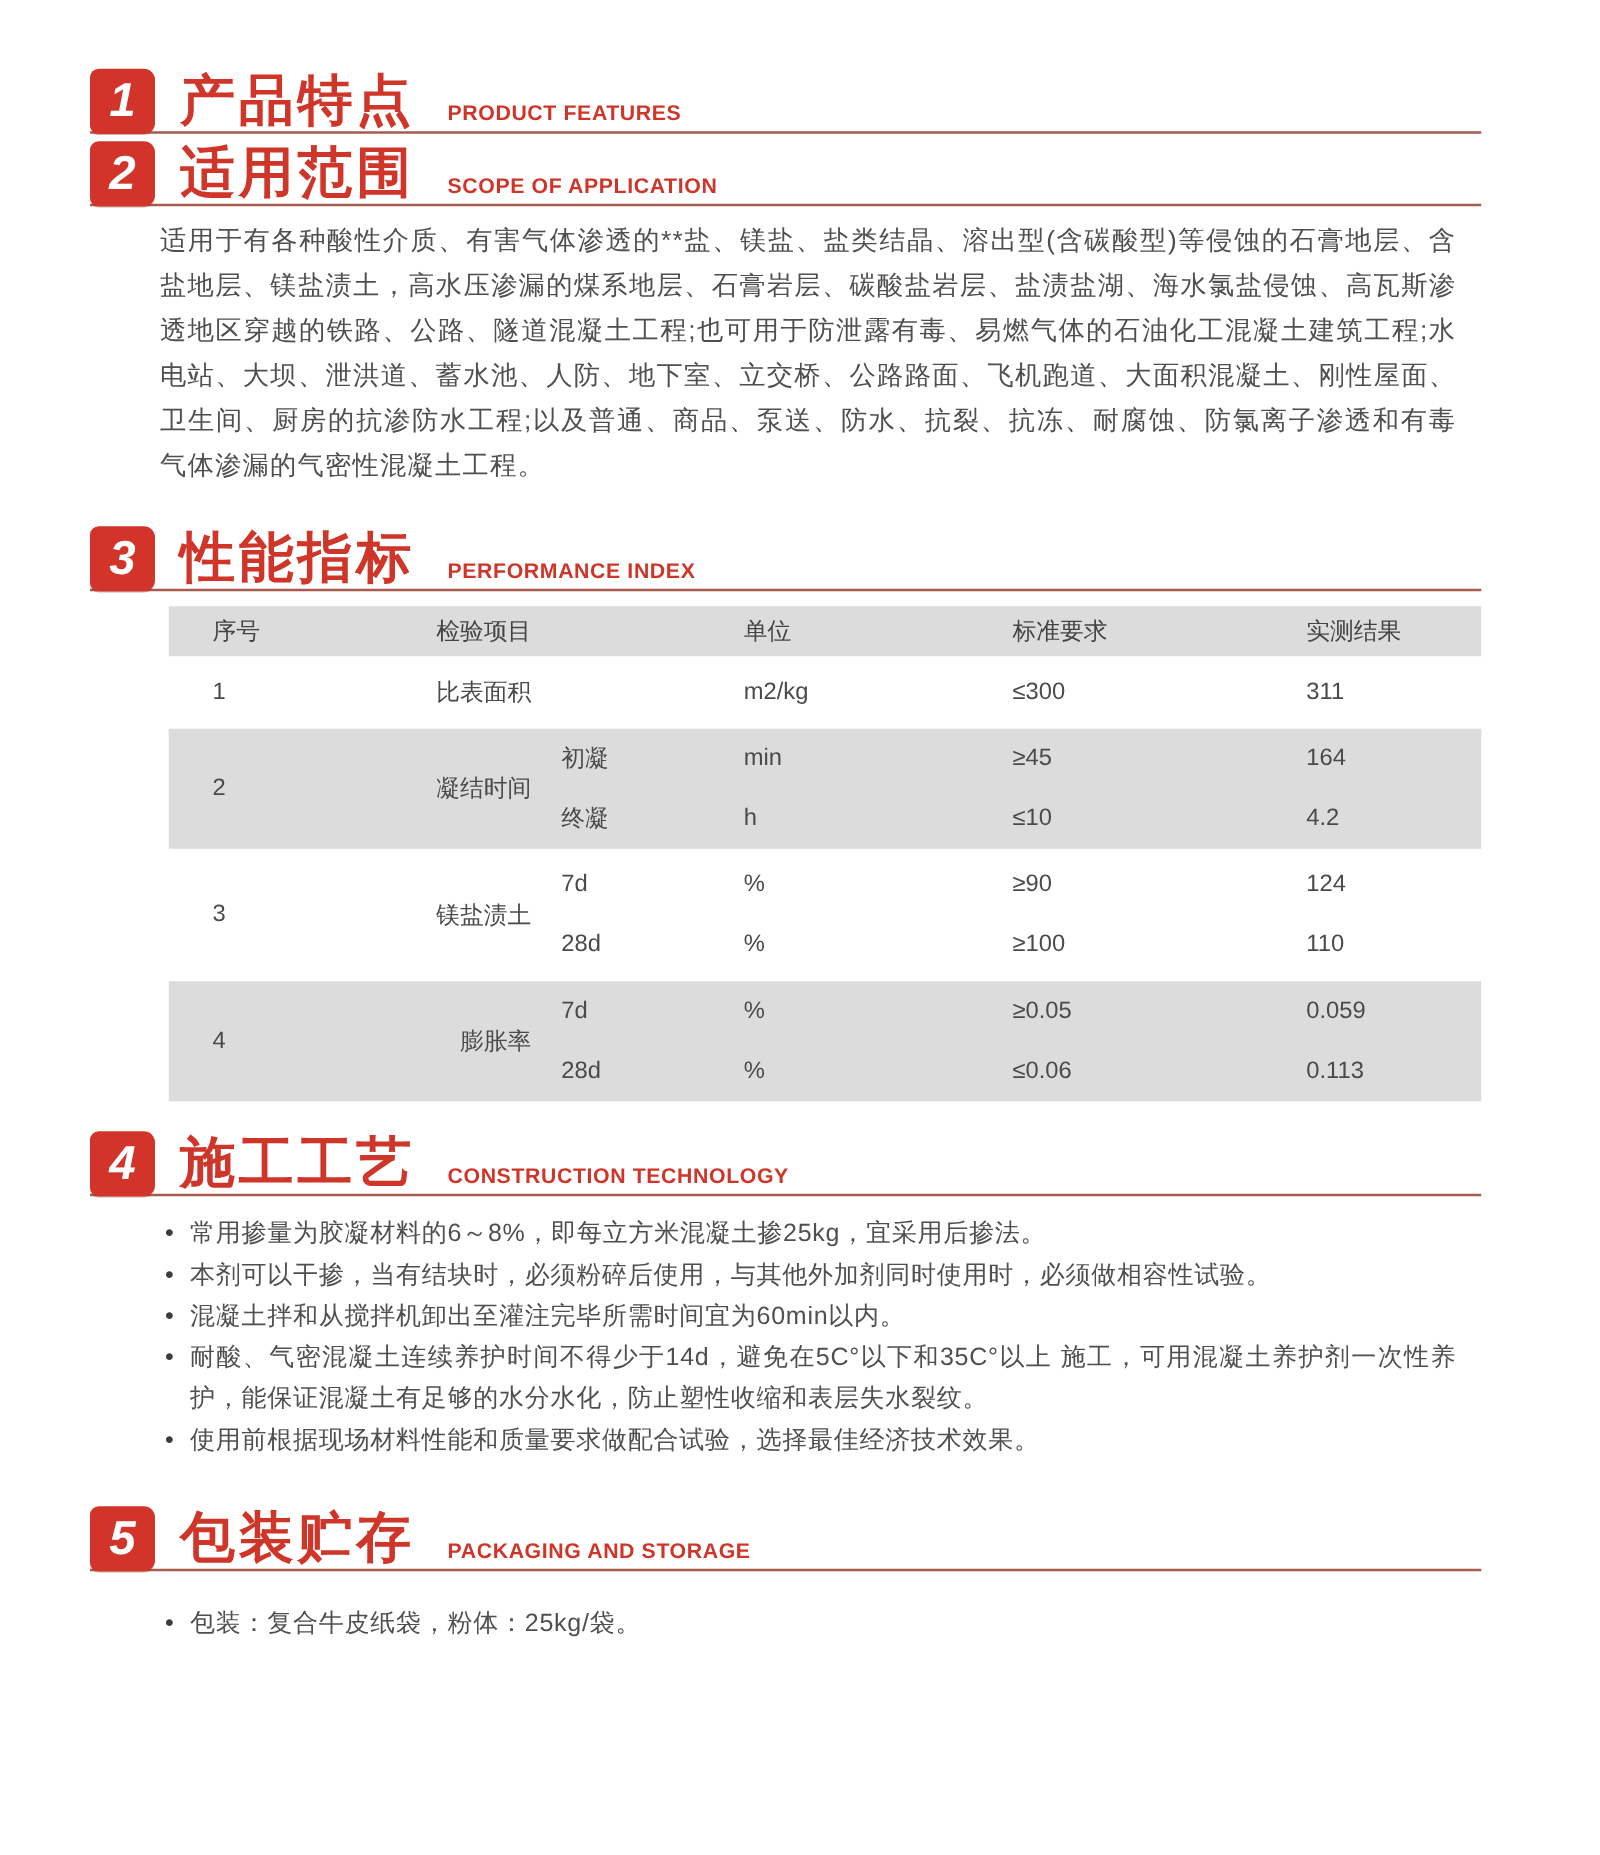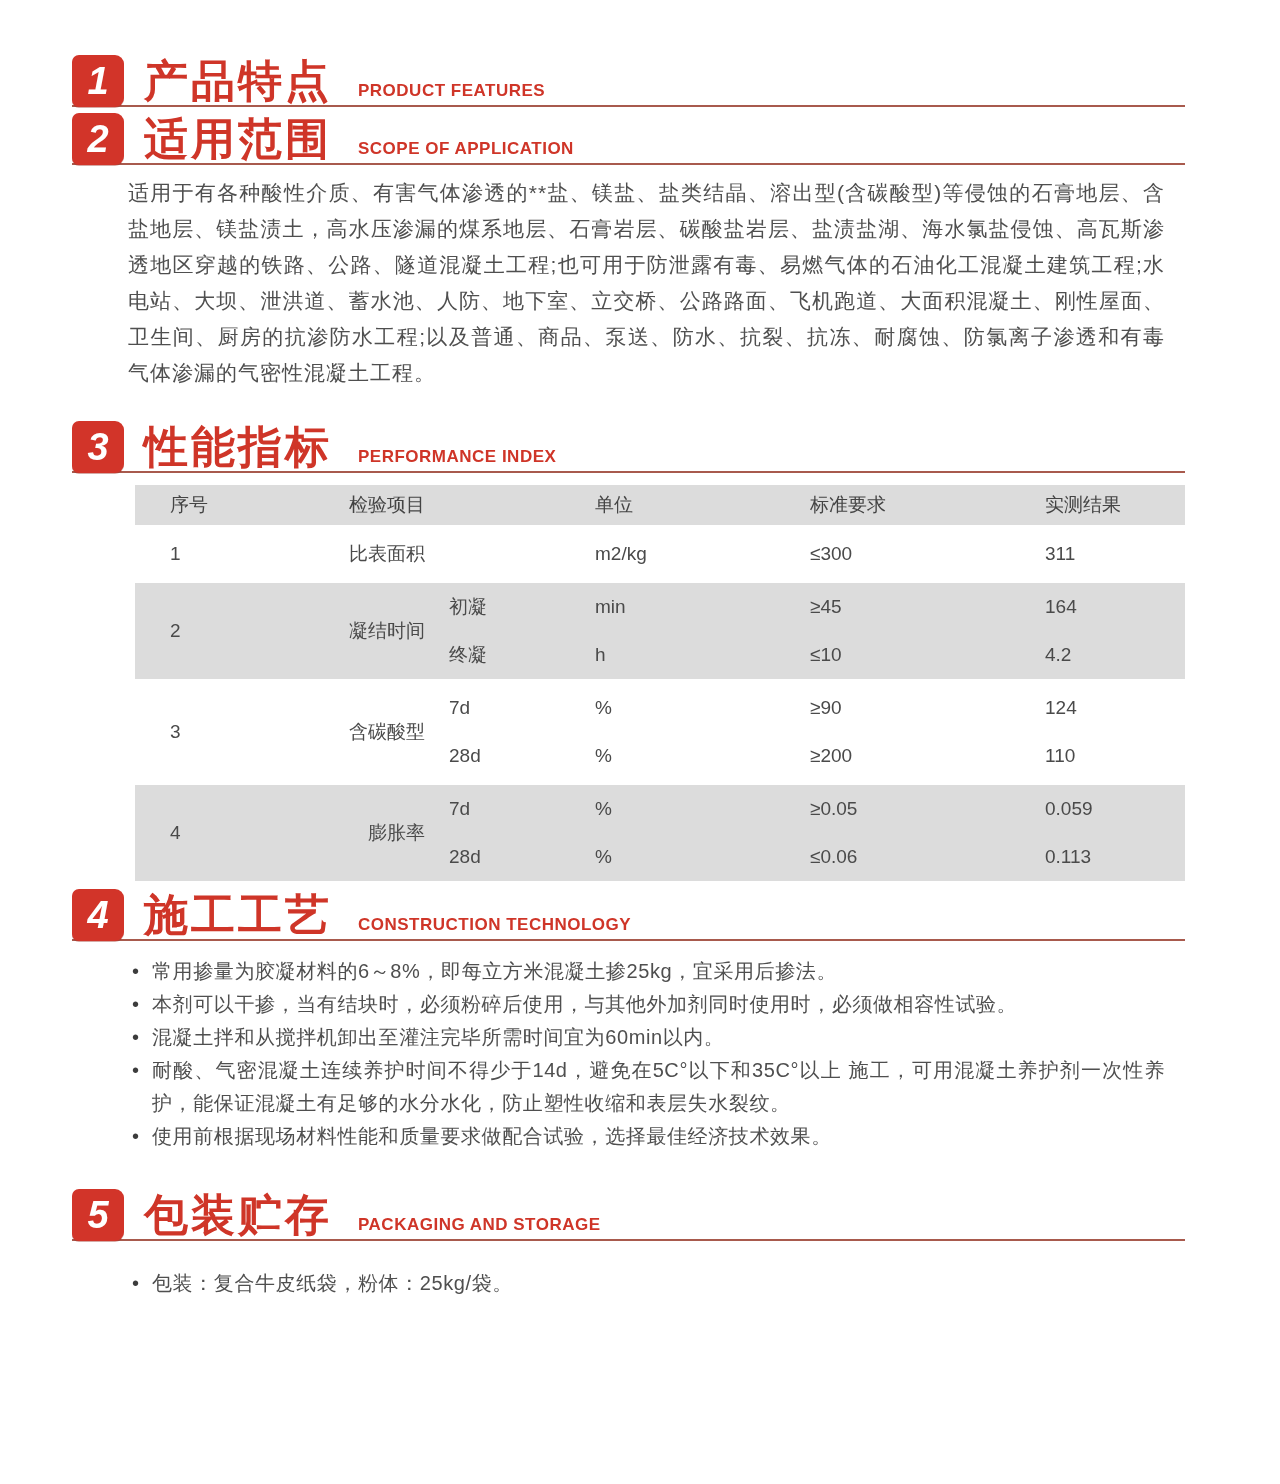--- a/index.html
+++ b/index.html
@@ -15,21 +15,21 @@
              box-shadow:0 1px 0 rgba(150,40,30,.4); }
   .cn-title { font-size:44px; font-weight:700; color:#cf3528; line-height:1.1; letter-spacing:3px; }
   .en-title { font-size:17px; font-weight:700; color:#cf3528; margin-left:6px; padding-bottom:4px; letter-spacing:.5px; }
 
   .section-body { margin-left:56px; }
   .para { font-size:21px; color:#4f4f4f; line-height:36px; letter-spacing:1px;
           text-align:justify; margin:10px 20px 26px 0; }
   .para2 { margin-bottom:30px; }
 
   
-  .table { width:1050px; margin:12px 0 8px 7px; font-size:19px; color:#4a4a4a; }
+  .table { width:1050px; margin:12px 0 24px 7px; font-size:19px; color:#4a4a4a; }
   .grid { display:grid; grid-template-columns:120px 170px 145px 215px 235px 1fr; align-items:center; }
   .t-head { background:#dcdcdc; height:40px; margin-bottom:5px; color:#444; }
   .t-group { margin-bottom:5px; }
   .t-group.single { grid-template-rows:48px; }
   .t-group.two { grid-template-rows:48px 48px; }
   .shade { background:#dcdcdc; }
   .gc1 { grid-column:1; padding-left:35px; }
   .gc2 { grid-column:2; padding-left:45px;text-align:right; }
   .gc3 { grid-column:3; padding-left:24px; }
   .gc4 { grid-column:4; padding-left:25px; }
@@ -107,28 +107,28 @@
         <div class="gc5 r1">≥45</div>
         <div class="gc6 r1">164</div>
         <div class="gc3 r2">终凝</div>
         <div class="gc4 r2">h</div>
         <div class="gc5 r2">≤10</div>
         <div class="gc6 r2">4.2</div>
       </div>
 
       <div class="grid t-group two">
         <div class="gc1 rspan">3</div>
-        <div class="gc2 rspan">含碳酸型</div>
+        <div class="gc2 rspan">镁盐渍土</div>
         <div class="gc3 r1">7d</div>
         <div class="gc4 r1">%</div>
         <div class="gc5 r1">≥90</div>
         <div class="gc6 r1">124</div>
         <div class="gc3 r2">28d</div>
         <div class="gc4 r2">%</div>
-        <div class="gc5 r2">≥200</div>
+        <div class="gc5 r2">≥100</div>
         <div class="gc6 r2">110</div>
       </div>
 
       <div class="grid t-group two shade">
         <div class="gc1 rspan">4</div>
         <div class="gc2 rspan">膨胀率</div>
         <div class="gc3 r1">7d</div>
         <div class="gc4 r1">%</div>
         <div class="gc5 r1">≥0.05</div>
         <div class="gc6 r1">0.059</div>

